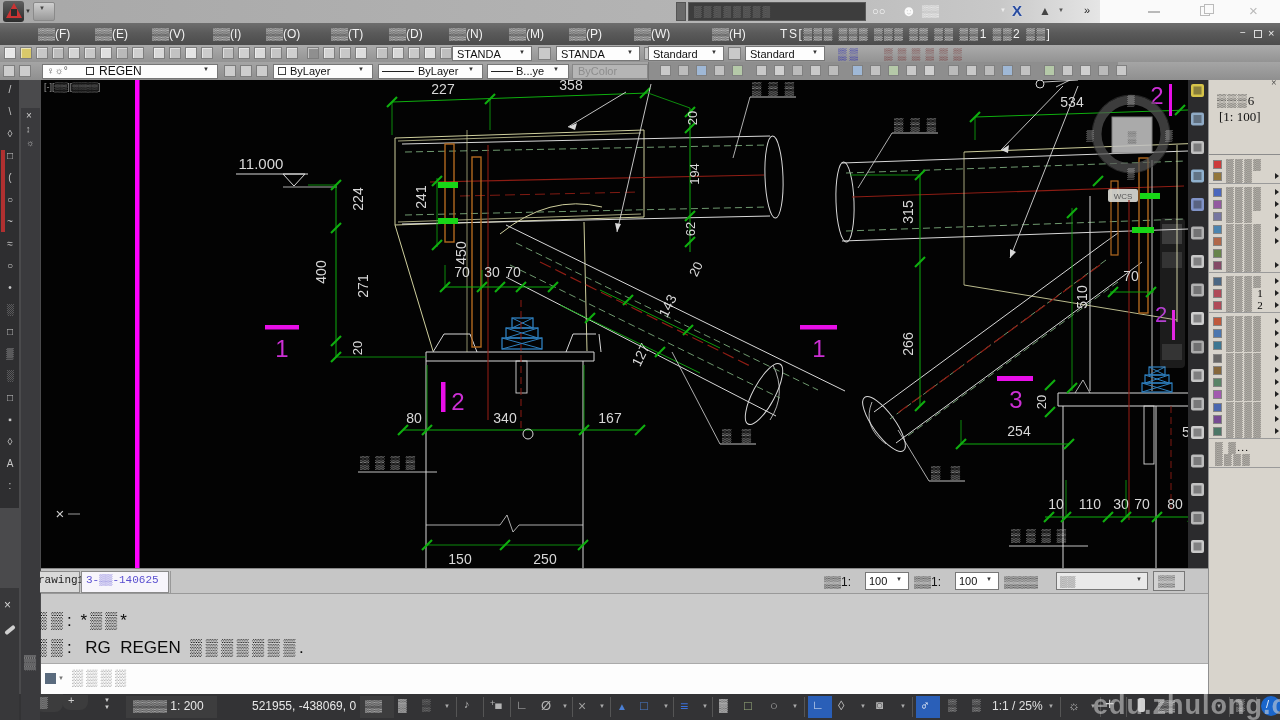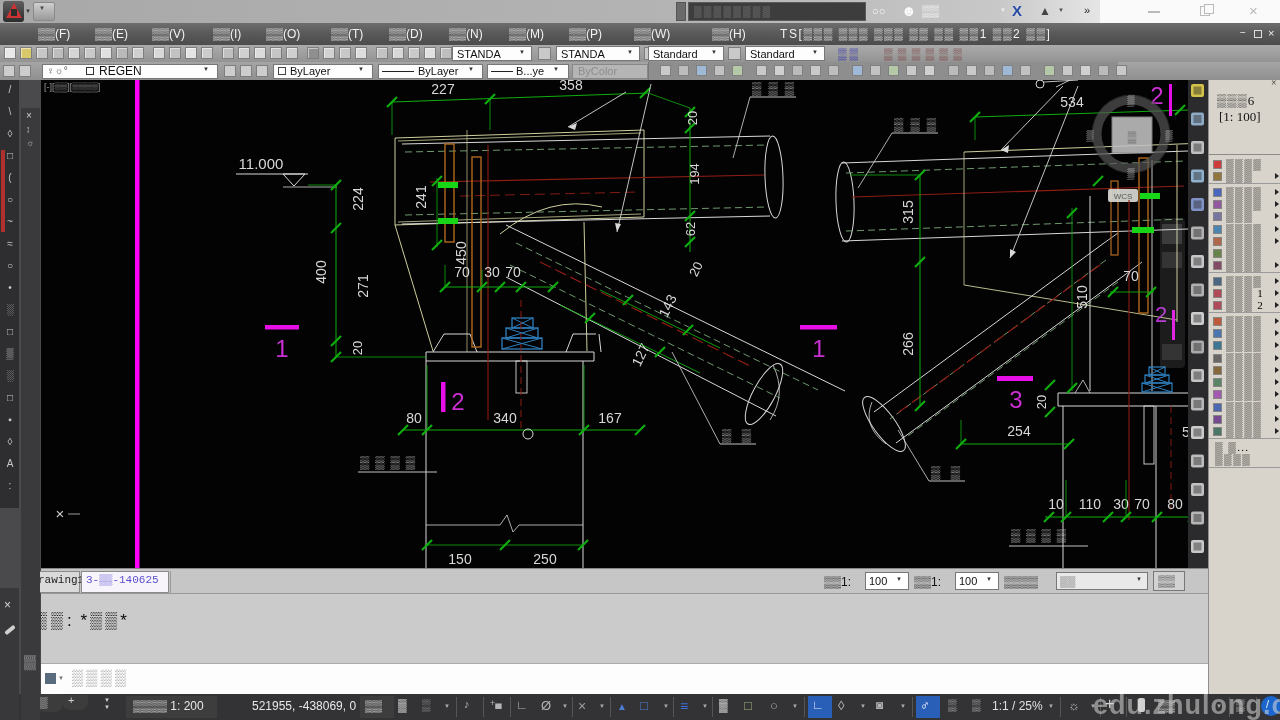--- a/index.html
+++ b/index.html
@@ -597,20 +597,21 @@
  <div class="tx" style="left:963px;top:6px;font-size:12px;color:#111">▒▒▒▒</div>
  <div class="abs" style="left:1015px;top:3px;width:92px;height:18px;background:#e9e9e9;border:1px solid #777"></div>
  <div class="tx" style="left:1019px;top:6px;font-size:11px;color:#444">▒▒</div>
  <div class="tx" style="left:1095px;top:7px;font-size:6px;color:#333">▼</div>
  <div class="abs" style="left:1112px;top:2px;width:32px;height:20px;background:#d2d2d2;border:1px solid #777"></div>
  <div class="tx" style="left:1117px;top:5px;font-size:12px;color:#333">▒▒</div>
 </div>
 
 <div class="abs" style="left:41px;top:593px;width:1167px;height:70px;background:#cbcbcb;border-top:1px solid #999">
  <div class="tx" style="left:-6px;top:17px;font-size:17px;color:#0a0a0a"><span style="letter-spacing:4px">▒▒:</span> <span style="letter-spacing:3px">*▒▒*</span></div>
+ <div class="tx" style="left:-6px;top:44px;font-size:17px;color:#0a0a0a"><span style="letter-spacing:4px">▒▒:</span>&nbsp; RG&nbsp; REGEN&nbsp; <span style="letter-spacing:3.5px">▒▒▒▒▒▒▒.</span></div>
 </div>
 <div class="abs" style="left:41px;top:663px;width:1167px;height:31px;background:#fdfdfd;border-top:1px solid #aaa">
  <div class="abs" style="left:4px;top:9px;width:11px;height:11px;background:#5a6b7e"></div>
  <div class="tx" style="left:17px;top:11px;font-size:6px;color:#777">▼</div>
  <div class="tx" style="left:31px;top:5px;font-size:16px;color:#9a9a9a;letter-spacing:3px">▒▒▒▒</div>
 </div>
 <div class="abs" style="left:0;top:694px;width:1280px;height:26px;background:#333335;overflow:hidden">
 
  <div class="abs" style="left:35px;top:0;width:28px;height:18px;background:#3c3c3d;border-radius:0 0 8px 8px"></div>
  <div class="tx" style="left:40px;top:2px;font-size:11px;color:#ddd">▒</div>

